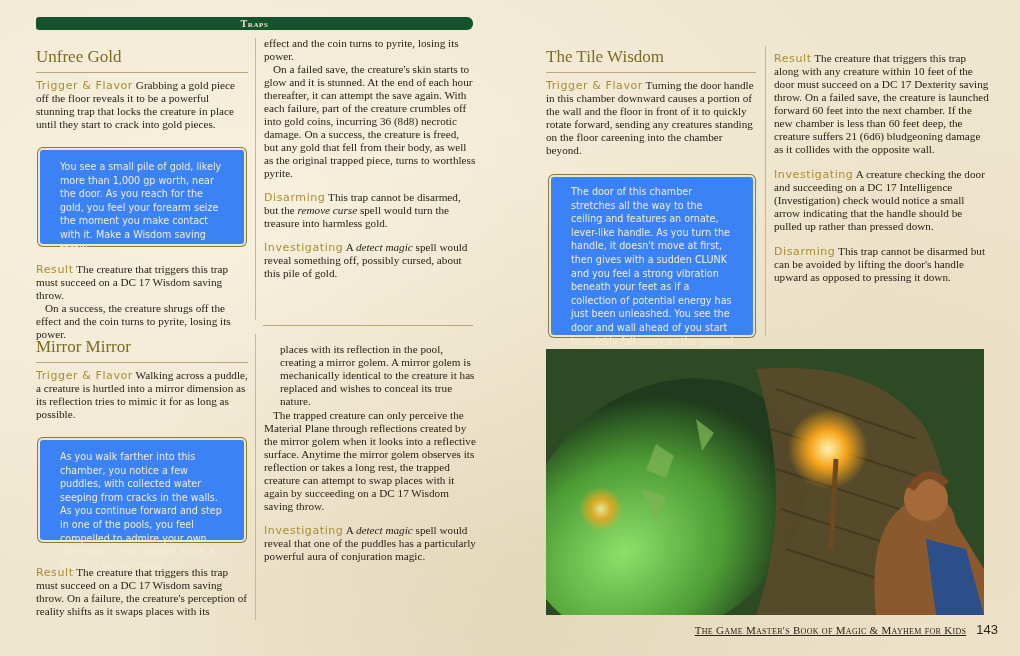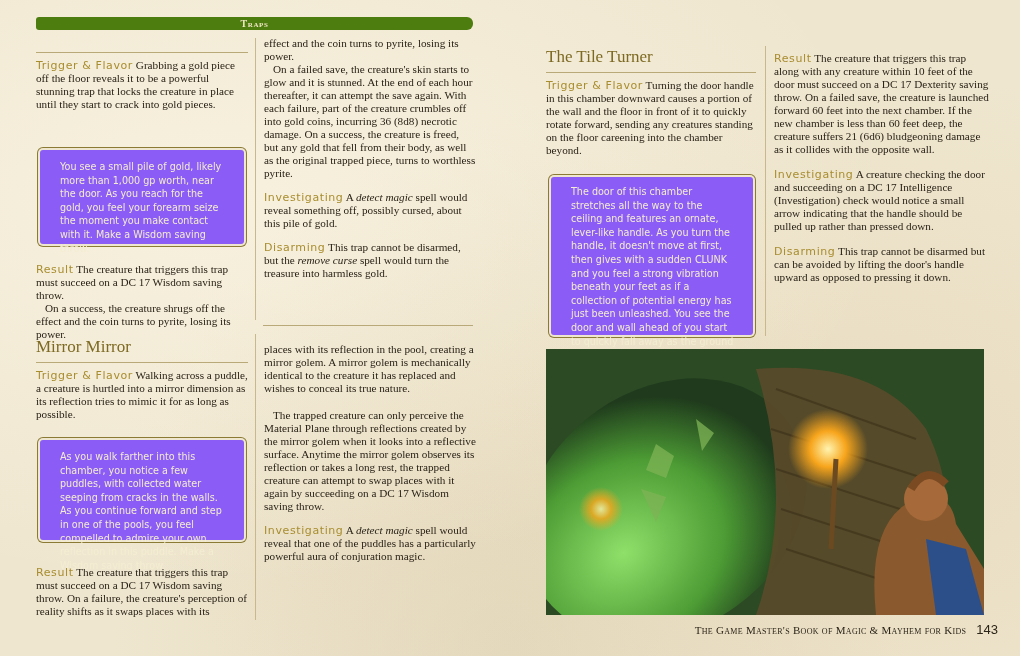--- a/index.html
+++ b/index.html
@@ -9,21 +9,21 @@
     background-image:
       radial-gradient(ellipse at 20% 30%, rgba(255,250,235,0.55), rgba(0,0,0,0) 60%),
       radial-gradient(ellipse at 80% 70%, rgba(225,210,175,0.45), rgba(0,0,0,0) 60%),
       radial-gradient(ellipse at 50% 100%, rgba(210,195,160,0.35), rgba(0,0,0,0) 55%);
     font-family: "DejaVu Serif", "Liberation Serif", serif;
     color:#2b2418;
   }
   .abs { position:absolute; }
   .header-bar {
     left:36px; top:17px; width:437px; height:13px;
-    background:#4d7c0f; border-radius:3px 6px 6px 3px;
+    background:#14532d; border-radius:3px 6px 6px 3px;
     display:flex; align-items:center; justify-content:center;
   }
   .header-bar span {
     font-family:"Liberation Serif", serif; font-variant:small-caps;
     color:#f1e7c6; font-size:10px; letter-spacing:0.6px; font-weight:bold;
   }
   .col-rule { width:1px; background:#c8b88e; }
   .h-rule { height:1px; background:#b9a979; }
   .title {
     font-family:"Liberation Serif", serif; color:#7d6a22;
@@ -32,77 +32,78 @@
   .p {
     font-size:11.2px; line-height:13px; margin:0;
     font-family:"Liberation Serif", serif; color:#2a2217;
   }
   .p.indent { text-indent:9px; }
   .lbl {
     font-family:"DejaVu Sans", sans-serif; font-weight:normal; color:#a88d2f;
     font-size:11px; letter-spacing:0.6px;
   }
   .box {
-    background:#8b5cf6; color:#f4edd2;
+    background:#3b82f6; color:#f4edd2;
     font-family:"DejaVu Sans", sans-serif; font-size:9.6px; line-height:13.6px;
     padding:10px 18px 10px 20px; box-sizing:border-box;
     border-radius:3px;
     box-shadow: 0 0 0 2px #efe6cf, 0 0 0 3px #8a7a34;
   }
   .box::before, .box::after { content:""; }
   .illustration {
     left:546px; top:349px; width:438px; height:266px; overflow:hidden;
     background:#1f3a1c;
   }
   .footer {
     right:22px; top:622px; display:flex; gap:10px; align-items:baseline;
   }
-  .footer .t { font-family:"Liberation Serif", serif; font-variant:small-caps; font-size:11px; color:#2b2418; letter-spacing:0.3px; }
+  .footer .t { font-family:"Liberation Serif", serif; font-variant:small-caps; font-size:11px; color:#2b2418; letter-spacing:0.3px;text-decoration:underline; }
   .footer .n { font-family:Liberation Sans, sans-serif; font-size:13px; color:#2b2418; }
   em { font-style:italic; }
 </style>
 </head>
 <body>
 
 <div class="abs header-bar">
   <span>Traps</span>
 </div>
 
 <div class="abs col-rule" style="left:255px; top:38px; height:282px;"></div>
 <div class="abs col-rule" style="left:255px; top:334px; height:286px;"></div>
 <div class="abs col-rule" style="left:765px; top:46px; height:290px;"></div>
 <div class="abs h-rule" style="left:263px; top:325px; width:210px;"></div>
 
 <div class="abs" style="left:36px; top:47px; width:212px;">
+  <div class="title">Unfree Gold</div>
   <div class="h-rule" style="margin-top:5px; margin-bottom:6px;"></div>
   <p class="p">
     <span class="lbl">Trigger &amp; Flavor</span>
     <span>Grabbing a gold piece off the floor reveals it to be a powerful stunning trap that locks the creature in place until they start to crack into gold pieces.</span>
   </p>
 </div>
 <div class="abs box" style="left:40px; top:150px; width:204px; height:94px;">
   <span>You see a small pile of gold, likely more than 1,000 gp worth, near the door. As you reach for the gold, you feel your forearm seize the moment you make contact with it. Make a Wisdom saving throw.</span>
 </div>
 <div class="abs" style="left:36px; top:263px; width:212px;">
   <p class="p">
     <span class="lbl">Result</span>
     <span>The creature that triggers this trap must succeed on a DC 17 Wisdom saving throw.</span>
   </p>
   <p class="p indent"><span>On a success, the creature shrugs off the effect and the coin turns to pyrite, losing its power.</span></p>
 </div>
 <div class="abs" style="left:264px; top:37px; width:212px;">
   <p class="p indent" style="text-indent:0; height:26px; overflow:hidden;">effect and the coin turns to pyrite, losing its power.</p>
   <p class="p indent"><span>On a failed save, the creature's skin starts to glow and it is stunned. At the end of each hour thereafter, it can attempt the save again. With each failure, part of the creature crumbles off into gold coins, incurring 36 (8d8) necrotic damage. On a success, the creature is freed, but any gold that fell from their body, as well as the original trapped piece, turns to worthless pyrite.</span></p>
   <p class="p" style="margin-top:11px;">
+    <span class="lbl">Disarming</span>
+    <span>This trap cannot be disarmed, but the </span><em>remove curse</em><span> spell would turn the treasure into harmless gold.</span>
+  </p>
+  <p class="p" style="margin-top:11px;">
     <span class="lbl">Investigating</span>
     <span>A </span><em>detect magic</em><span> spell would reveal something off, possibly cursed, about this pile of gold.</span>
-  </p>
-  <p class="p" style="margin-top:11px;">
-    <span class="lbl">Disarming</span>
-    <span>This trap cannot be disarmed, but the </span><em>remove curse</em><span> spell would turn the treasure into harmless gold.</span>
   </p>
 </div>
 
 <div class="abs" style="left:36px; top:337px; width:212px;">
   <div class="title">Mirror Mirror</div>
   <div class="h-rule" style="margin-top:5px; margin-bottom:6px;"></div>
   <p class="p">
     <span class="lbl">Trigger &amp; Flavor</span>
     <span>Walking across a puddle, a creature is hurtled into a mirror dimension as its reflection tries to mimic it for as long as possible.</span>
   </p>
@@ -110,30 +111,30 @@
 <div class="abs box" style="left:40px; top:440px; width:204px; height:100px;">
   <span>As you walk farther into this chamber, you notice a few puddles, with collected water seeping from cracks in the walls. As you continue forward and step in one of the pools, you feel compelled to admire your own reflection in this puddle. Make a Wisdom saving throw.</span>
 </div>
 <div class="abs" style="left:36px; top:566px; width:212px; height:54px; overflow:hidden;">
   <p class="p">
     <span class="lbl">Result</span>
     <span>The creature that triggers this trap must succeed on a DC 17 Wisdom saving throw. On a failure, the creature's perception of reality shifts as it swaps places with its reflection in the pool, creating a mirror golem. A mirror golem is mechanically identical to the creature it has replaced and wishes to conceal its true nature.</span>
   </p>
 </div>
 <div class="abs" style="left:264px; top:343px; width:212px;">
-  <p class="p" style="height:66px; overflow:hidden;">places with its reflection in the pool, creating a mirror golem. A mirror golem is mechanically identical to the creature it has replaced and wishes to conceal its true nature.</p>
+  <p class="p" style="height:66px; overflow:hidden;margin-left:16px;">places with its reflection in the pool, creating a mirror golem. A mirror golem is mechanically identical to the creature it has replaced and wishes to conceal its true nature.</p>
   <p class="p indent"><span>The trapped creature can only perceive the Material Plane through reflections created by the mirror golem when it looks into a reflective surface. Anytime the mirror golem observes its reflection or takes a long rest, the trapped creature can attempt to swap places with it again by succeeding on a DC 17 Wisdom saving throw.</span></p>
   <p class="p" style="margin-top:11px;">
     <span class="lbl">Investigating</span>
     <span>A </span><em>detect magic</em><span> spell would reveal that one of the puddles has a particularly powerful aura of conjuration magic.</span>
   </p>
 </div>
 
 <div class="abs" style="left:546px; top:47px; width:210px;">
-  <div class="title">The Tile Turner</div>
+  <div class="title">The Tile Wisdom</div>
   <div class="h-rule" style="margin-top:5px; margin-bottom:6px;"></div>
   <p class="p">
     <span class="lbl">Trigger &amp; Flavor</span>
     <span>Turning the door handle in this chamber downward causes a portion of the wall and the floor in front of it to quickly rotate forward, sending any creatures standing on the floor careening into the chamber beyond.</span>
   </p>
 </div>
 <div class="abs box" style="left:551px; top:177px; width:202px; height:158px; padding-top:8px;">
   <span>The door of this chamber stretches all the way to the ceiling and features an ornate, lever-like handle. As you turn the handle, it doesn't move at first, then gives with a sudden CLUNK and you feel a strong vibration beneath your feet as if a collection of potential energy has just been unleashed. You see the door and wall ahead of you start to quickly fall away as the ground beneath you rises. Make a Dexterity saving throw.</span>
 </div>
 <div class="abs" style="left:774px; top:52px; width:216px;">

